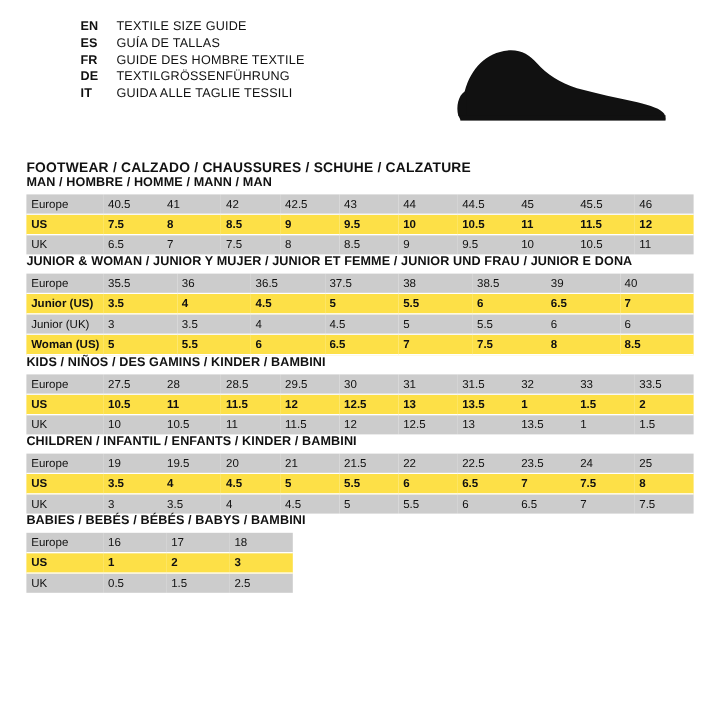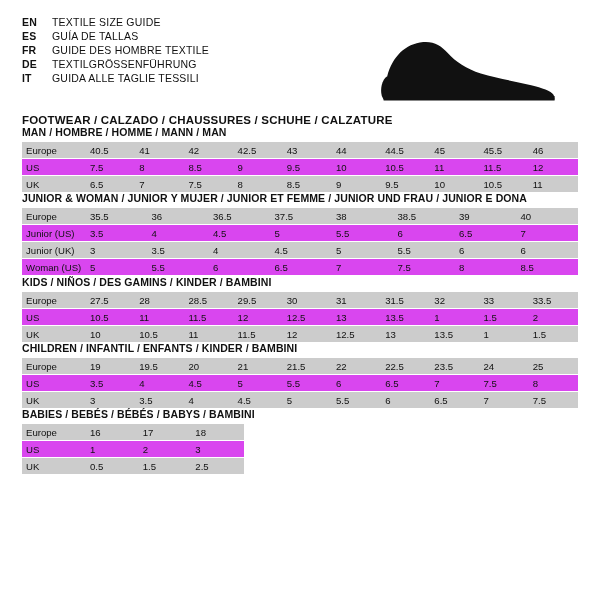--- a/index.html
+++ b/index.html
@@ -31,40 +31,41 @@
   .lang-block {
     display: flex;
     flex-direction: column;
     gap: 2px;
   }
   .lang-row {
     display: flex;
     align-items: baseline;
     font-size: 10.5px;
     letter-spacing: .2px;
+    margin-left: 45px;
   }
   .lang-code {
     width: 30px;
     flex: 0 0 30px;
     font-weight: bold;
   }
   .lang-text {
     font-weight: normal;
     white-space: nowrap;
   }
 
   .shoe-art {
     width: 180px;
     height: 74px;
     margin-right: 18px;
     margin-top: 16px;
   }
 
   .section-title {
-    margin-top: 8px;
+    margin-top: 28px;
     font-size: 11.5px;
     font-weight: bold;
     letter-spacing: .2px;
   }
 
   
   .group {
   }
   .group-title {
     font-size: 10.5px;
@@ -83,21 +84,22 @@
   td {
     height: 16px;
     padding: 0 0 0 4px;
     vertical-align: middle;
     white-space: nowrap;
   }
   tr.shaded td {
     background: #cccccc;
   }
   tr.plain td {
-    background: #d946ef;
+    background: #fde047;
+    font-weight: bold;
   }
   td.label {
     text-align: left;
   }
   td.val {
     text-align: left;
   }
   .row-sep td {
     border-bottom: 1px solid #ffffff;
   }

